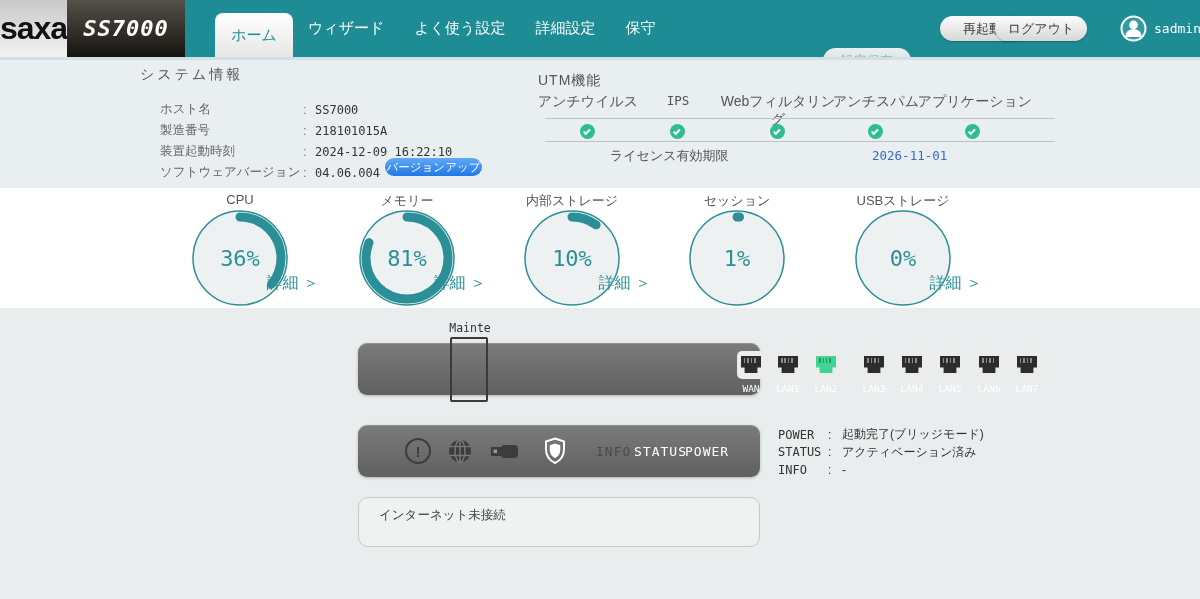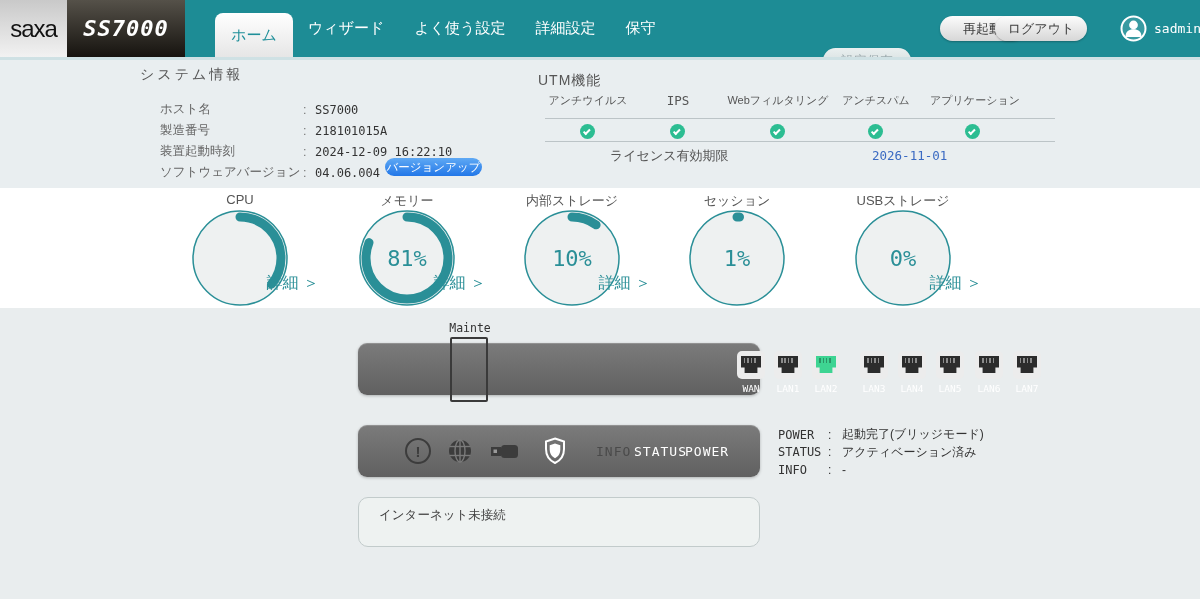--- a/index.html
+++ b/index.html
@@ -5,21 +5,21 @@
   * { margin:0; padding:0; box-sizing:border-box; }
   html,body { width:1200px; height:599px; }
   body { font-family:"Liberation Sans", sans-serif; background:#e9edee; overflow:hidden; }
   .mono { font-family:"DejaVu Sans Mono", monospace; }
   #app { position:relative; width:1200px; height:599px; background:#e9edee; }
 
   
   .navbar { position:relative; height:57px; background:#1d8c95; }
   .logo-saxa { position:absolute; left:0; top:0; width:67px; height:57px;
     background:linear-gradient(#c9c9c9,#f2f2f2); display:flex; align-items:center; justify-content:center; }
-  .logo-saxa span { font-weight:normal; font-size:24px; color:#111; letter-spacing:-1px; }
+  .logo-saxa span { font-weight:bold; font-size:32px; color:#111; letter-spacing:-1px; }
   .logo-model { position:absolute; left:67px; top:0; width:118px; height:57px;
     background:linear-gradient(#555149,#16130f); display:flex; align-items:center; justify-content:center; }
   .logo-model span { color:#fff; font-weight:bold; font-style:italic; font-size:22px; letter-spacing:1px;
     font-family:"DejaVu Sans Mono", monospace; }
   .nav-items { position:absolute; left:215px; top:0; height:57px; display:flex; align-items:stretch; }
   .nav-tab-active { width:78px; height:44px; margin-top:13px; border-radius:8px 8px 0 0;
     background:linear-gradient(#ffffff,#e6e6e6); display:flex; align-items:center; justify-content:center;
     color:#1f8f99; font-size:15px; cursor:pointer; }
   .nav-item { display:flex; align-items:center; padding:0 15px; color:#fff; font-size:15px; cursor:pointer; }
   .nav-btn { position:absolute; top:16px; height:25px; border-radius:13px; border:none;
@@ -36,21 +36,21 @@
   .band1 { position:relative; height:131px; background:#e9eef0; border-top:3px solid #cfe1e4; }
   .sec-title { position:absolute; font-size:14px; color:#555; letter-spacing:3px; }
   .si-rows { position:absolute; left:160px; top:39px; }
   .si-row { height:21px; display:flex; align-items:center; font-size:12.5px; color:#666; }
   .si-label { width:143px; }
   .si-colon { width:12px; color:#777; }
   .si-value { color:#333; font-size:12px; }
   .verup-btn { position:absolute; left:385px; top:98px; width:97px; height:18px; border:none; border-radius:9px;
     background:linear-gradient(#5fa9f4,#2277e8); color:#fff; font-size:11.5px; cursor:pointer;
     font-family:"Liberation Sans", sans-serif; }
-  .utm-col { position:absolute; width:120px; text-align:center; top:33px; font-size:11px; color:#555; }
+  .utm-col { position:absolute; width:120px; text-align:center; top:33px; font-size:14px; color:#555; }
   .utm-line { position:absolute; left:545px; width:510px; height:1px; background:#bcc4c7; }
   .utm-check { position:absolute; top:64px; width:15px; height:15px; border-radius:50%; background:#2cbd92;
     display:flex; align-items:center; justify-content:center; }
   .utm-check i { display:block; width:7px; height:4px; border-left:2px solid #fff; border-bottom:2px solid #fff;
     transform:rotate(-45deg) translate(0,-1px); }
   .license-label { position:absolute; left:610px; top:87px; font-size:13px; color:#555; }
   .license-date { position:absolute; left:872px; top:88px; font-size:12.5px; color:#3a6ac2; }
 
   
   .band2 { position:relative; height:120px; background:#ffffff; }
@@ -184,20 +184,21 @@
   </div>
 
   <div class="band2">
 
     <div class="gauge g0">
       <div class="gauge-label">CPU</div>
       <svg class="gauge-svg" width="100" height="100" viewBox="0 0 100 100">
         <circle cx="50" cy="50" r="47" fill="#eef1f1" stroke="#2a8f97" stroke-width="1.5"></circle>
         <circle cx="50" cy="50" r="41" fill="none" stroke="#2a8f97" stroke-width="9" stroke-linecap="round" transform="rotate(-90 50 50)" stroke-dasharray="92.73981513397068 257.610597594363"></circle>
       </svg>
+      <div class="gauge-pct">36%</div>
       <div class="detail-link"><span>詳細</span> <span>＞</span></div>
     </div>
 
     <div class="gauge g1">
       <div class="gauge-label">メモリー</div>
       <svg class="gauge-svg" width="100" height="100" viewBox="0 0 100 100">
         <circle cx="50" cy="50" r="47" fill="#eef1f1" stroke="#2a8f97" stroke-width="1.5"></circle>
         <circle cx="50" cy="50" r="41" fill="none" stroke="#2a8f97" stroke-width="9" stroke-linecap="round" transform="rotate(-90 50 50)" stroke-dasharray="208.66458405143405 257.610597594363"></circle>
       </svg>
       <div class="gauge-pct">81%</div>

